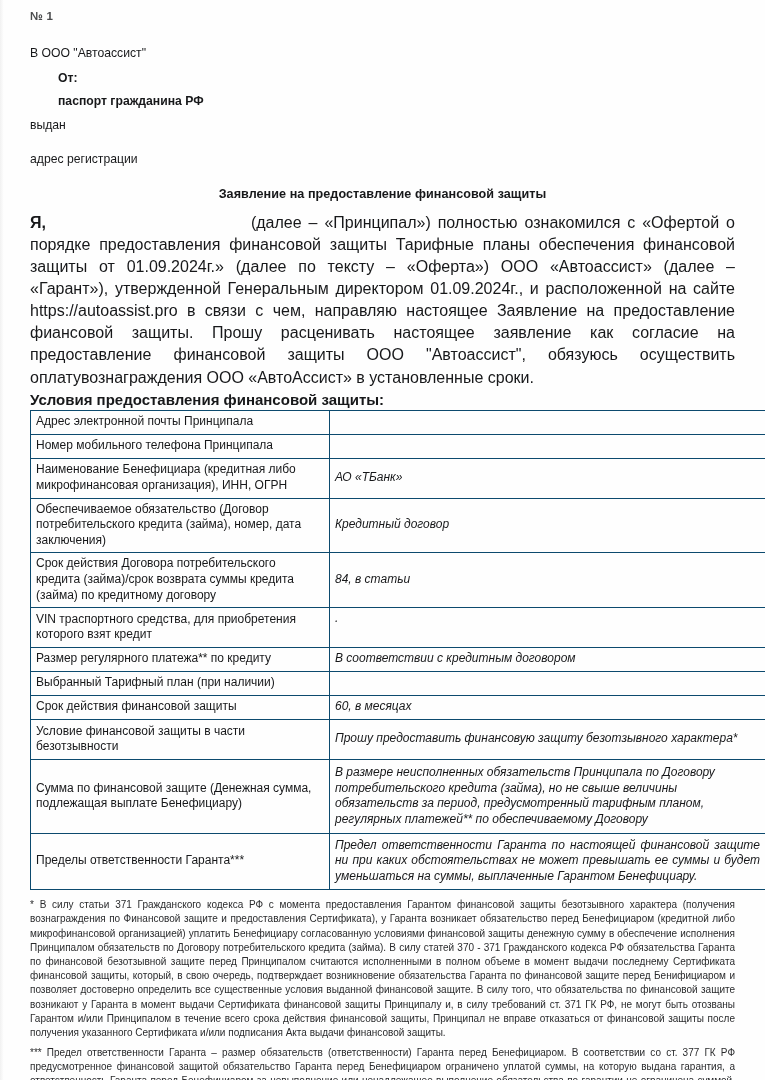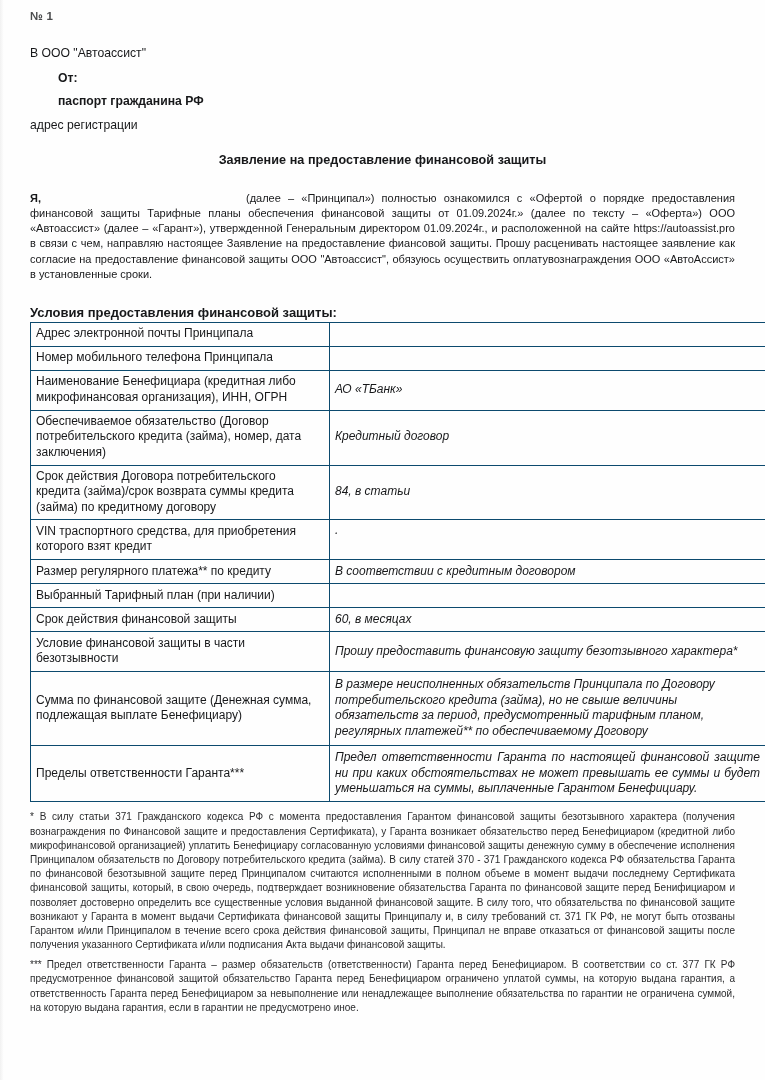--- a/index.html
+++ b/index.html
@@ -65,36 +65,36 @@
 
   .doc-title {
     margin-top: 22px;
     text-align: center;
     font-size: 12.6px;
     font-weight: 700;
     letter-spacing: 0.05px;
   }
 
   .intro {
-    margin-top: 24px;
-    font-size: 11px;
+    margin-top: 11px;
+    font-size: 16px;
     line-height: 1.38;
     text-align: justify;
     text-justify: inter-word;
     hyphens: none;
   }
   .intro .lead { font-weight: 700; }
   .intro .blank-gap {
     display: inline-block;
     width: 205px;
   }
 
   .section-title {
-    margin-top: 23px;
-    font-size: 13px;
+    margin-top: 2px;
+    font-size: 15px;
     font-weight: 700;
   }
 
   table.conditions {
     margin-top: 2px;
     border-collapse: collapse;
     width: 705px;
     table-layout: fixed;
   }
   table.conditions td {
@@ -155,20 +155,21 @@
   <div class="scan-edge"></div>
 
   <div class="content">
 
     <div class="doc-number">№ 1</div>
 
     <div class="addr-block">
       <div class="addr-line">В ООО "Автоассист"</div>
       <div class="addr-line bold tight">От:</div>
       <div class="addr-line bold tight">паспорт гражданина РФ</div>
+      <div class="addr-line gap">выдан</div>
       <div class="addr-line">адрес  регистрации</div>
     </div>
 
     <div class="doc-title">Заявление на предоставление финансовой защиты</div>
 
     <div class="intro">
       <span class="lead">Я,</span><span class="blank-gap"></span><span>(далее – «Принципал») полностью ознакомился с «Офертой о порядке предоставления финансовой защиты Тарифные планы обеспечения финансовой защиты от 01.09.2024г.» (далее по тексту – «Оферта») ООО «Автоассист» (далее – «Гарант»), утвержденной Генеральным директором 01.09.2024г., и расположенной на сайте https://autoassist.pro в связи с чем, направляю настоящее Заявление на предоставление фиансовой защиты. Прошу расценивать настоящее заявление как согласие на предоставление финансовой защиты ООО "Автоассист", обязуюсь осуществить оплатувознаграждения ООО «АвтоАссист» в установленные сроки.</span>
     </div>
 
     <div class="section-title">Условия предоставления финансовой защиты:</div>

